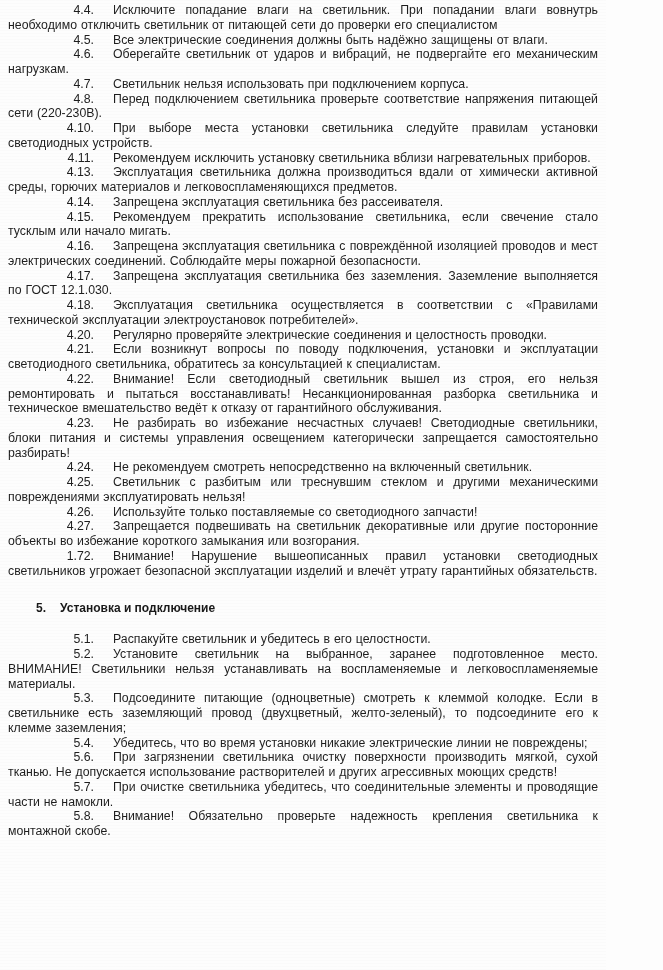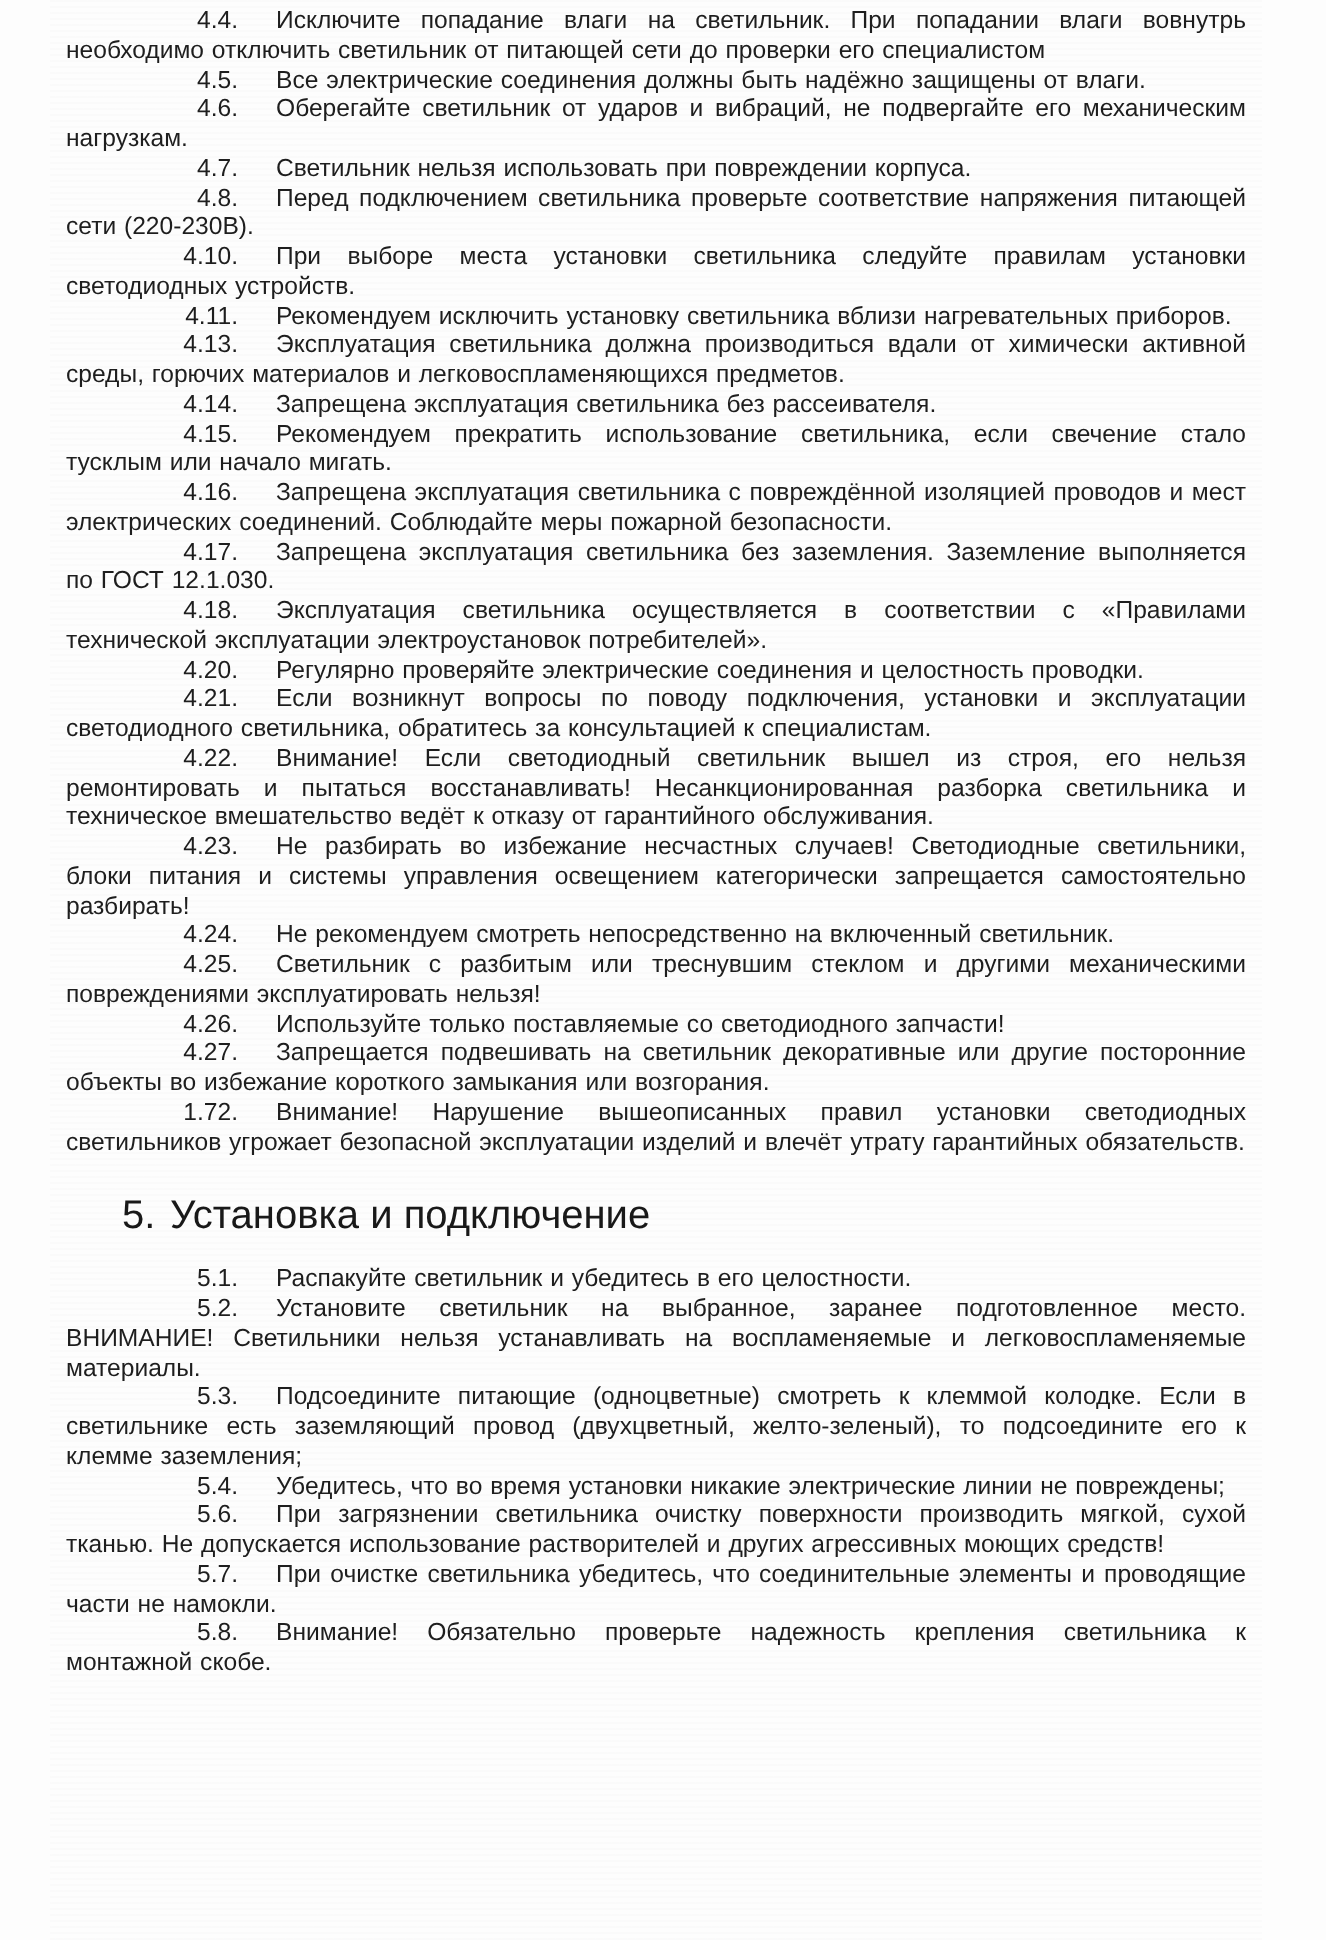--- a/index.html
+++ b/index.html
@@ -15,62 +15,61 @@
     color: #1e1e1e;
   }
   .page {
     box-sizing: border-box;
     width: 606px;
     height: 970px;
     padding: 3px 8px 0 8px;
     background:
       repeating-linear-gradient(0deg, rgba(0,0,0,0.012) 0 1px, rgba(255,255,255,0) 1px 3px),
       #fdfdfd;
-    margin-left: 25px;
   }
   p.item {
     margin: 0;
     padding: 0;
     font-size: 12.3px;
     line-height: 14.75px;
     text-align: justify;
     word-spacing: 0.5px;
   }
   p.item .num {
     display: inline-block;
     margin-left: 39px;
     width: 47px;
     text-align: right;
     margin-right: 19px;
     white-space: nowrap;
   }
   h2.section-heading {
     margin: 21px 0 14px 0;
     padding: 0;
-    font-size: 20px;
+    font-size: 12px;
     line-height: 19px;
-    font-weight: normal;
+    font-weight: bold;
     color: #191919;
   }
   h2.section-heading .hnum {
     display: inline-block;
     margin-left: 28px;
     width: 24px;
   }
 </style>
 </head>
 <body>
 
 <div class="page">
 
   <div>
     <p class="item"><span class="num">4.4.</span><span class="txt">Исключите попадание влаги на светильник. При попадании влаги вовнутрь необходимо отключить светильник от питающей сети до проверки его специалистом</span></p>
     <p class="item"><span class="num">4.5.</span><span class="txt">Все электрические соединения должны быть надёжно защищены от влаги.</span></p>
     <p class="item"><span class="num">4.6.</span><span class="txt">Оберегайте светильник от ударов и вибраций, не подвергайте его механическим нагрузкам.</span></p>
-    <p class="item"><span class="num">4.7.</span><span class="txt">Светильник нельзя использовать при повреждении корпуса.</span></p>
+    <p class="item"><span class="num">4.7.</span><span class="txt">Светильник нельзя использовать при подключением корпуса.</span></p>
     <p class="item"><span class="num">4.8.</span><span class="txt">Перед подключением светильника проверьте соответствие напряжения питающей сети (220-230В).</span></p>
     <p class="item"><span class="num">4.10.</span><span class="txt">При выборе места установки светильника следуйте правилам установки светодиодных устройств.</span></p>
     <p class="item"><span class="num">4.11.</span><span class="txt">Рекомендуем исключить установку светильника вблизи нагревательных приборов.</span></p>
     <p class="item"><span class="num">4.13.</span><span class="txt">Эксплуатация светильника должна производиться вдали от химически активной среды, горючих материалов и легковоспламеняющихся предметов.</span></p>
     <p class="item"><span class="num">4.14.</span><span class="txt">Запрещена эксплуатация светильника без рассеивателя.</span></p>
     <p class="item"><span class="num">4.15.</span><span class="txt">Рекомендуем прекратить использование светильника, если свечение стало тусклым или начало мигать.</span></p>
     <p class="item"><span class="num">4.16.</span><span class="txt">Запрещена эксплуатация светильника с повреждённой изоляцией проводов и мест электрических соединений. Соблюдайте меры пожарной безопасности.</span></p>
     <p class="item"><span class="num">4.17.</span><span class="txt">Запрещена эксплуатация светильника без заземления. Заземление выполняется по ГОСТ 12.1.030.</span></p>
     <p class="item"><span class="num">4.18.</span><span class="txt">Эксплуатация светильника осуществляется в соответствии с «Правилами технической эксплуатации электроустановок потребителей».</span></p>
     <p class="item"><span class="num">4.20.</span><span class="txt">Регулярно проверяйте электрические соединения и целостность проводки.</span></p>

